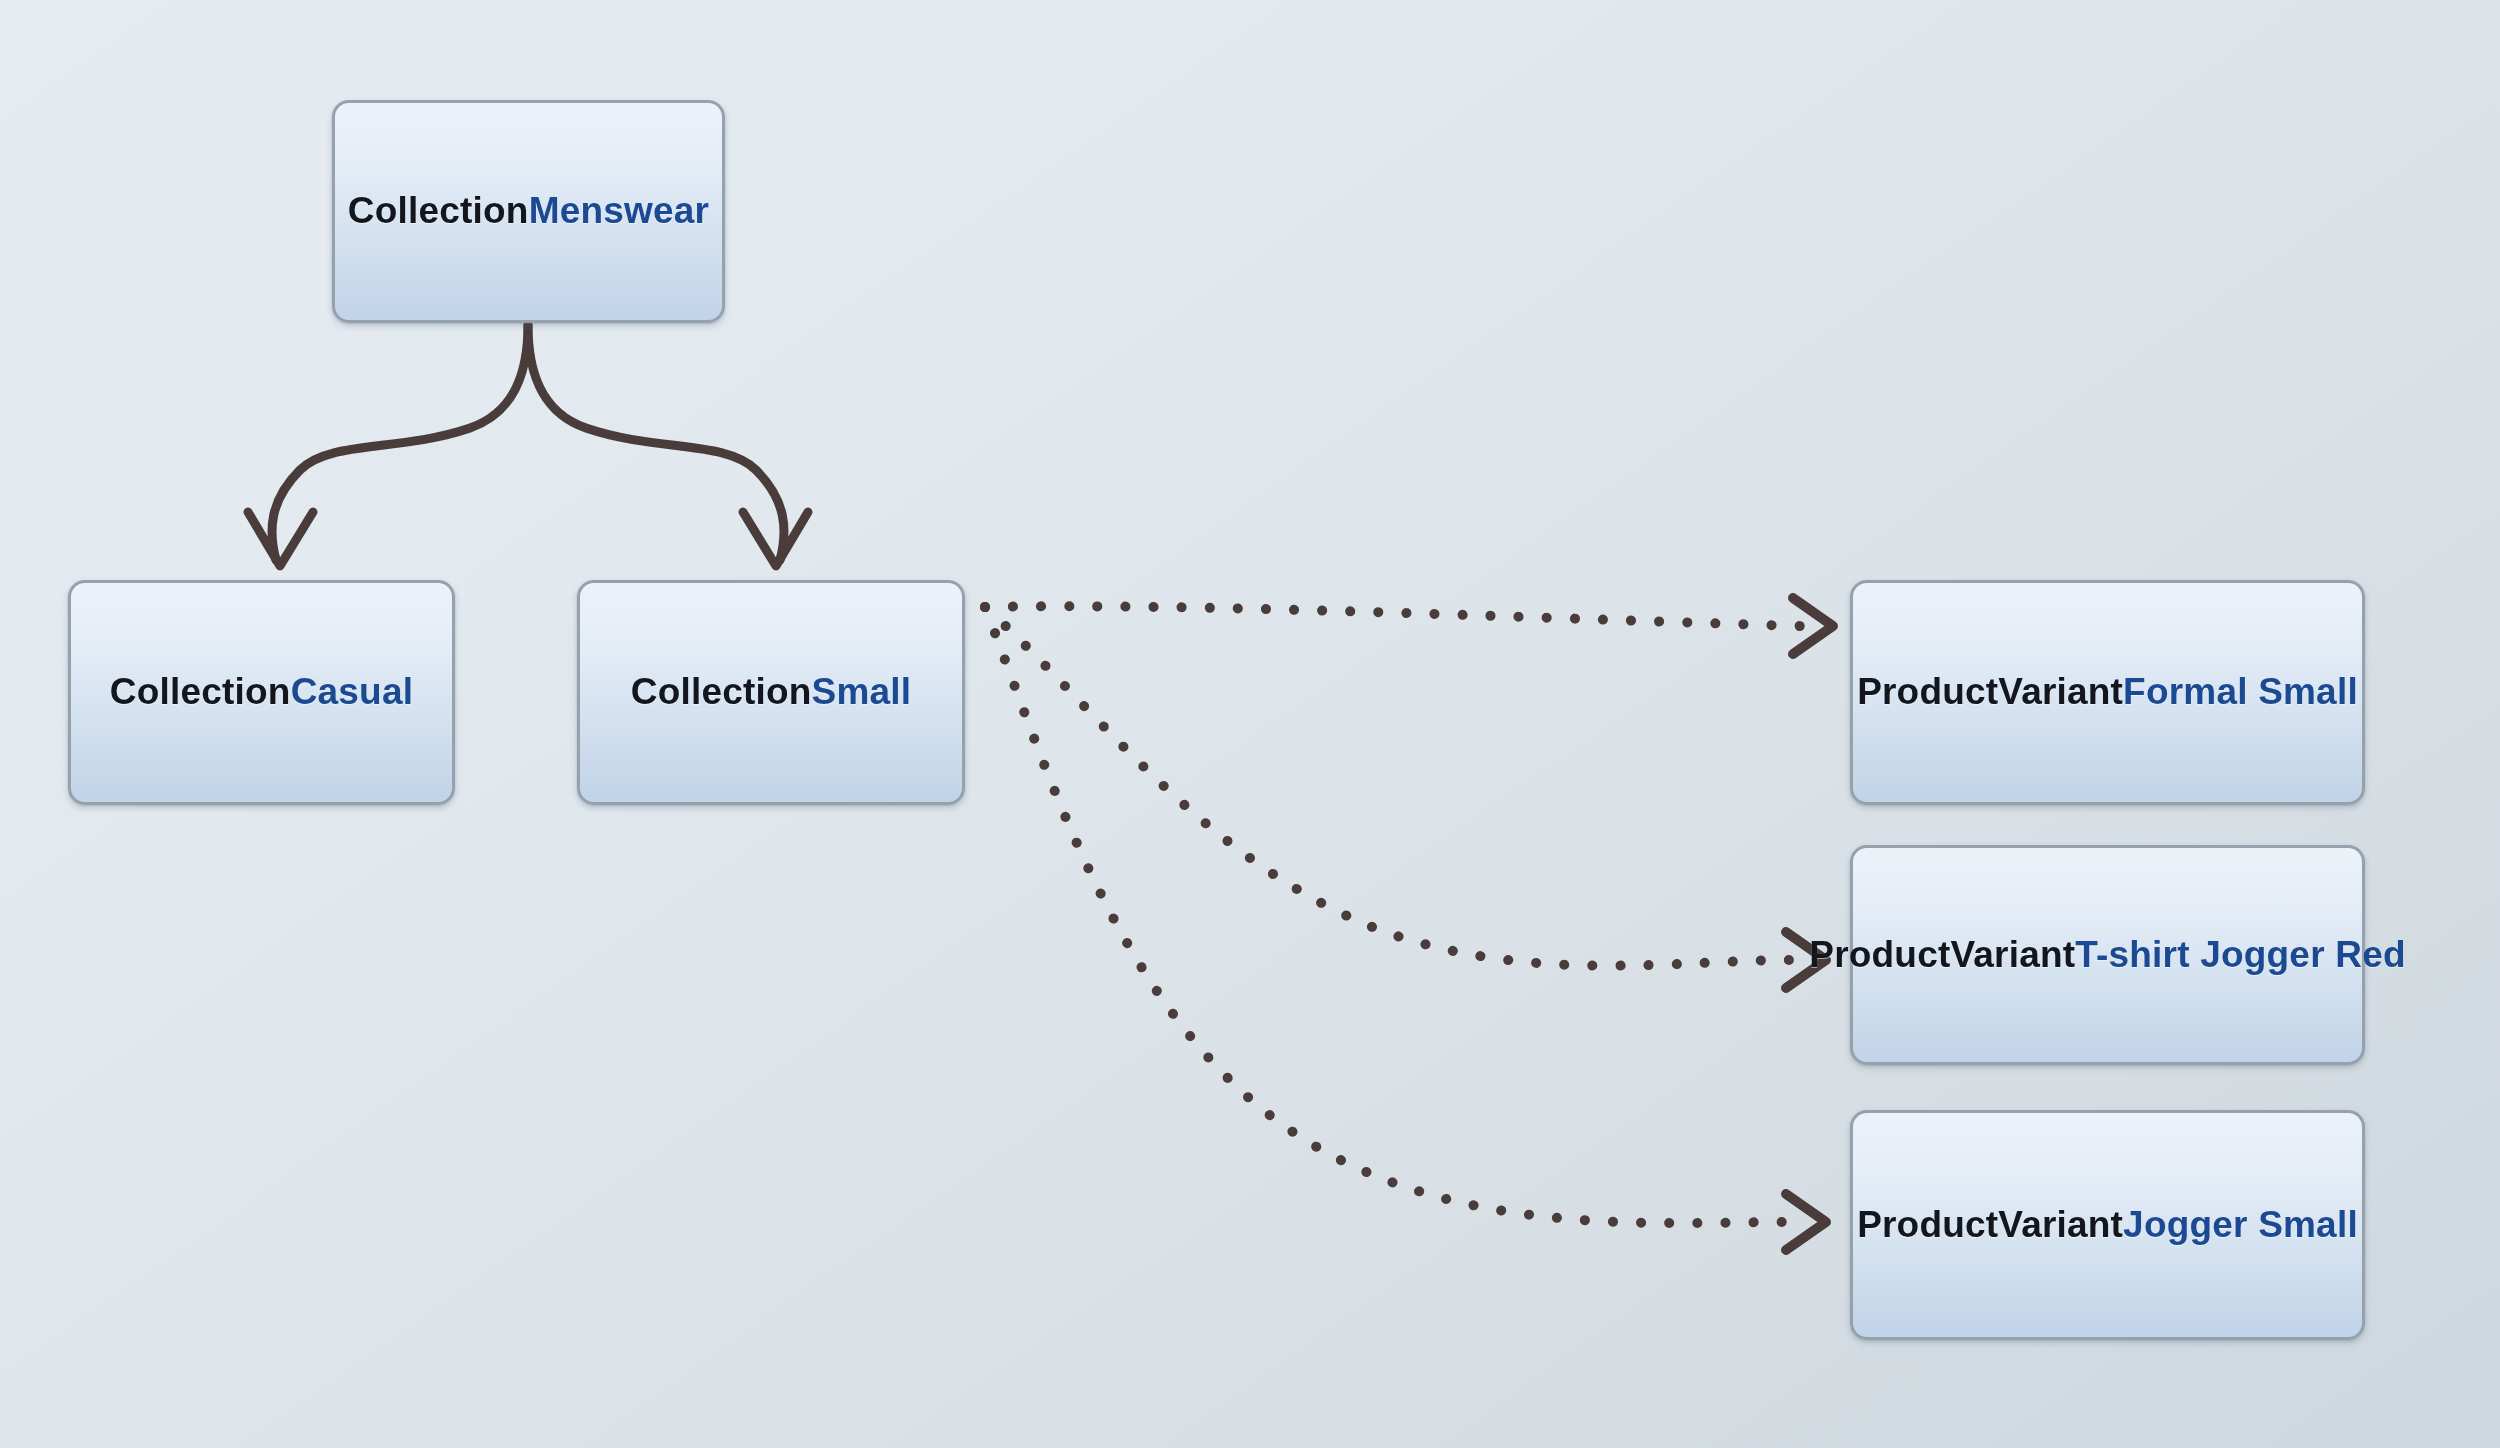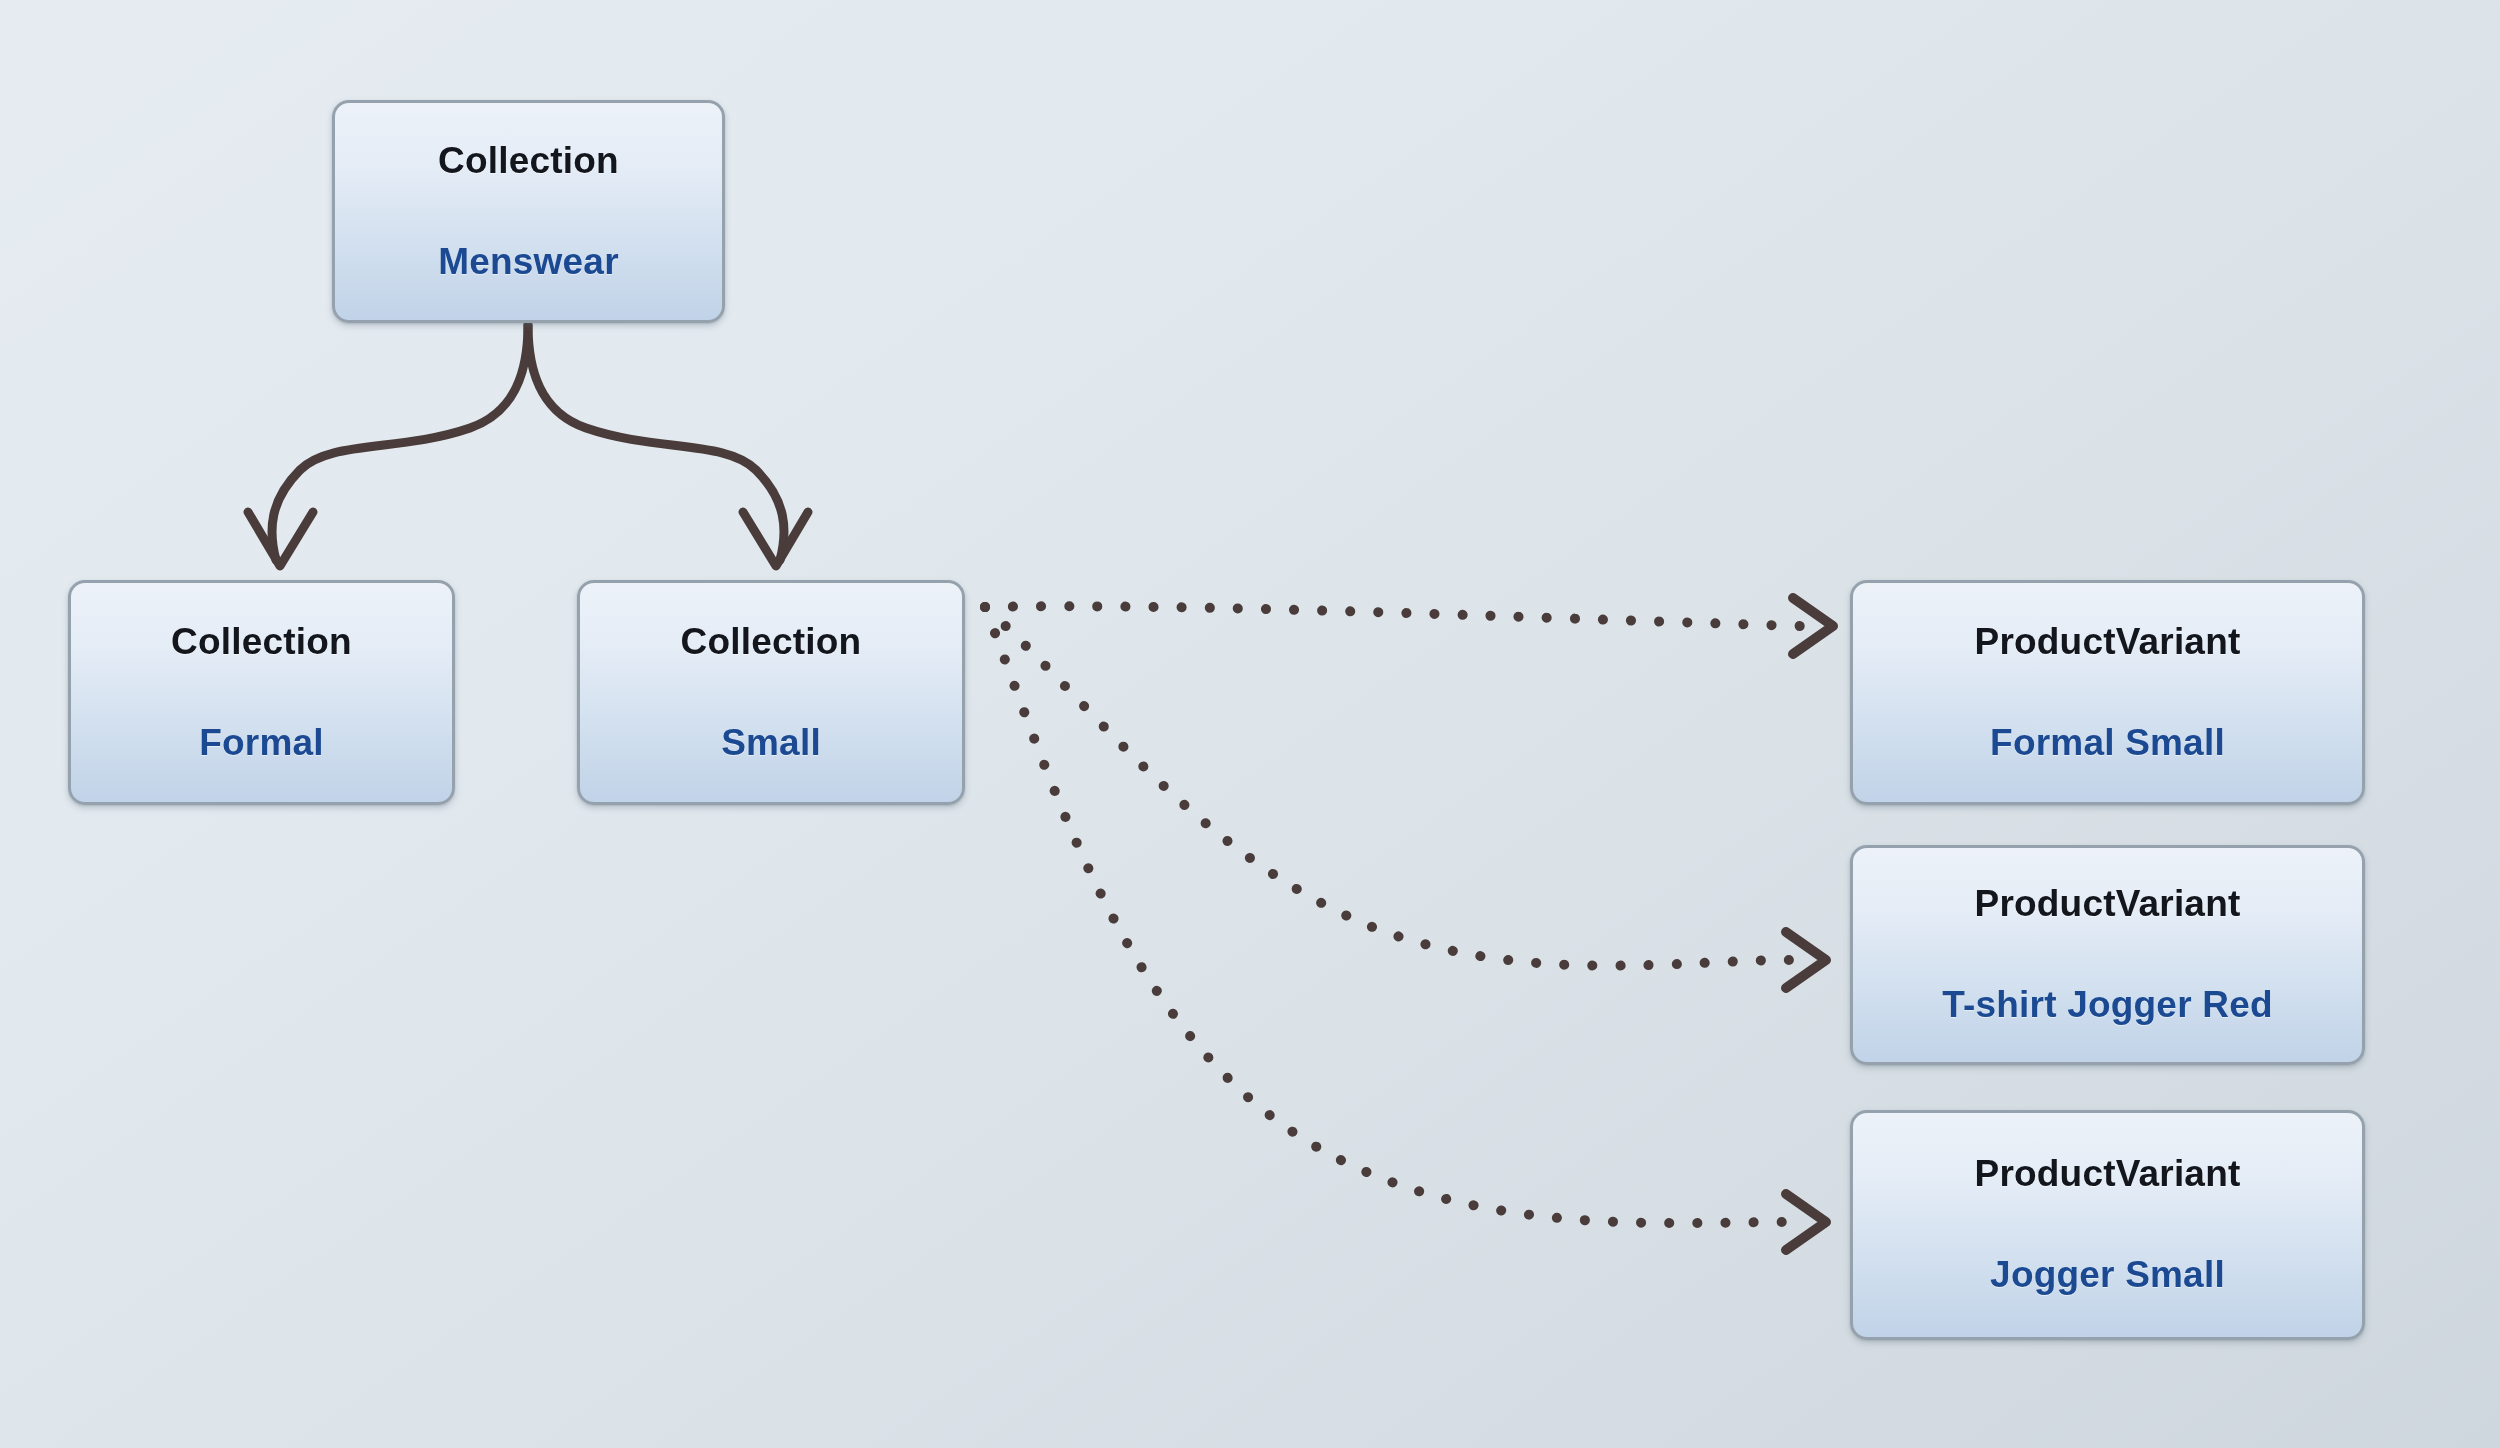--- a/index.html
+++ b/index.html
@@ -25,21 +25,20 @@
     pointer-events: none;
   }
   .node {
     position: absolute;
     box-sizing: border-box;
     border: 3px solid #95a2ad;
     border-radius: 17px;
     background: linear-gradient(180deg, #edf2f9 0%, #e4ecf6 30%, #d2e0ef 65%, #c1d3e8 100%);
     box-shadow: 0 3px 6px rgba(90,105,120,0.28), 0 1px 2px rgba(90,105,120,0.2);
     display: flex;
-    flex-direction: column;
     align-items: center;
     justify-content: center;
   }
   .node-title {
     font-size: 37px;
     font-weight: bold;
     color: #13161d;
     letter-spacing: 0.2px;
     text-align: center;
     line-height: 1.05;
@@ -110,21 +109,21 @@
 
   <div class="node" id="node-menswear">
     <div class="node-title">Collection</div>
     <div class="gap-lg"></div>
     <div class="node-value">Menswear</div>
   </div>
 
   <div class="node" id="node-formal">
     <div class="node-title">Collection</div>
     <div class="gap-lg"></div>
-    <div class="node-value">Formal</div>
+    <div class="node-value">Casual</div>
   </div>
 
   <div class="node" id="node-casual">
     <div class="node-title">Collection</div>
     <div class="gap-lg"></div>
     <div class="node-value">Small</div>
   </div>
 
   <div class="node" id="node-hoodie">
     <div class="node-title">ProductVariant</div>

